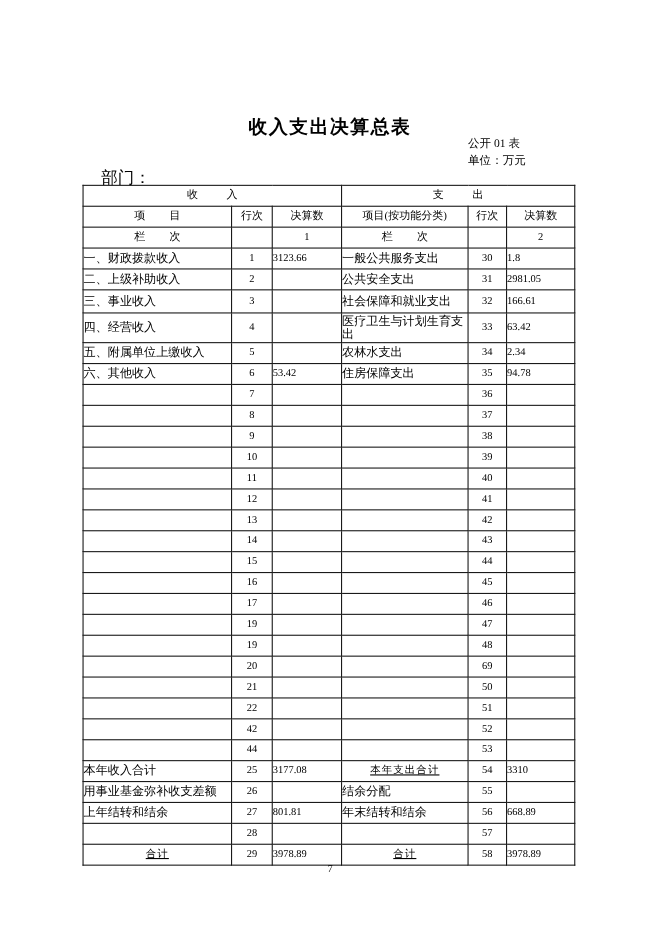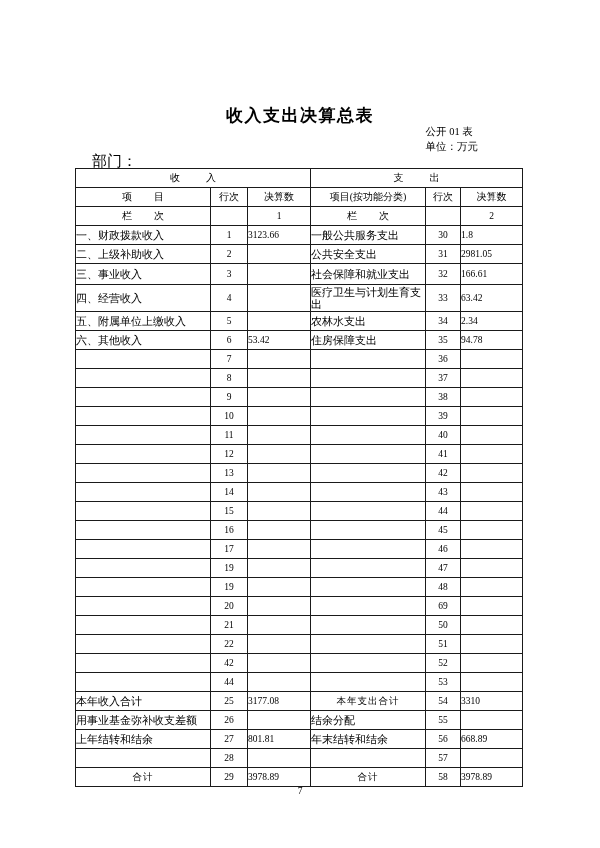--- a/index.html
+++ b/index.html
@@ -103,20 +103,21 @@
   .val {
     text-align: left;
     padding-right: 5px;
     font-size: 9.5px;
     margin-top: 20px;
   }
   .total-label {
     text-align: center;
     font-size: 9.5px;
     letter-spacing: 1px;
+    text-decoration: underline;
   }
   .tall td { height: 30px; }
   .page-num {
     position: absolute;
     top: 786px;
     left: 0;
     width: 600px;
     text-align: center;
     font-size: 9.5px;
   }

